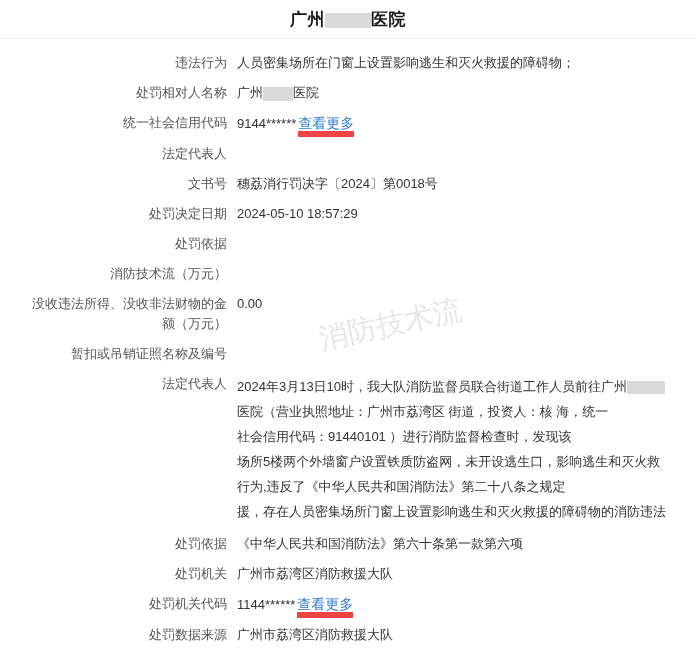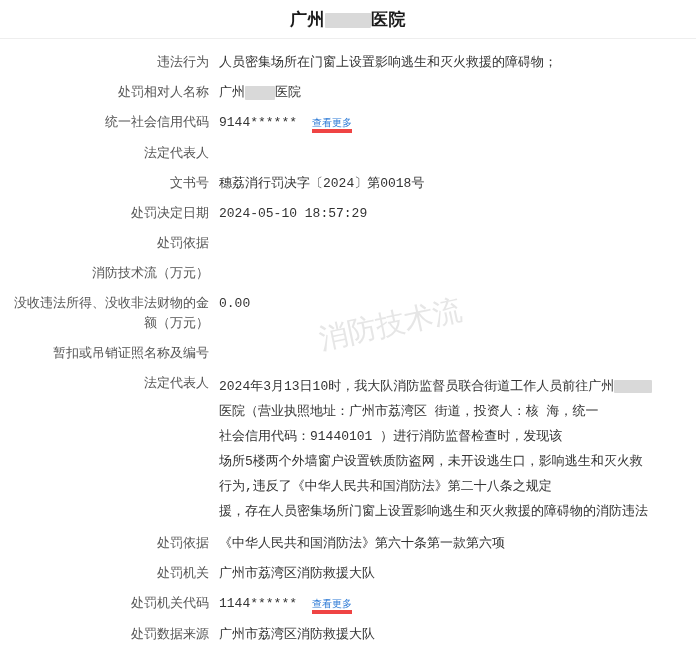--- a/index.html
+++ b/index.html
@@ -35,22 +35,21 @@
     letter-spacing: 0.5px;
     white-space: pre;
   }
   .mask {
     display: inline-block;
     background: #d9d9d9;
     border-radius: 1px;
     vertical-align: middle;
   }
   .detail {
-    padding: 14px 10px 0 4px;
-    font-family: Liberation Mono, monospace;
+    padding: 14px 10px 0 22px;
   }
   .row {
     display: flex;
     align-items: flex-start;
     margin-bottom: 10px;
   }
   .label {
     width: 215px;
     min-width: 215px;
     text-align: right;
@@ -66,24 +65,24 @@
     font-size: 13px;
     line-height: 20px;
     word-break: break-all;
     padding-right: 10px;
   }
   .value.wrapped {
     line-height: 25px;
   }
   .more-link {
     color: #2e7bd6;
-    font-size: 10px;
-    margin-left: 15px;
+    font-size: 14px;
+    margin-left: 2px;
     text-decoration: none;
-    border-bottom: 4px solid #ef4444;
+    border-bottom: 6px solid #ef4444;
     cursor: pointer;
   }
   .watermark {
     position: absolute;
     left: 318px;
     top: 305px;
     font-size: 29px;
     color: rgba(140,140,140,0.22);
     transform: rotate(-12deg);
     font-family: "Liberation Sans", sans-serif;

